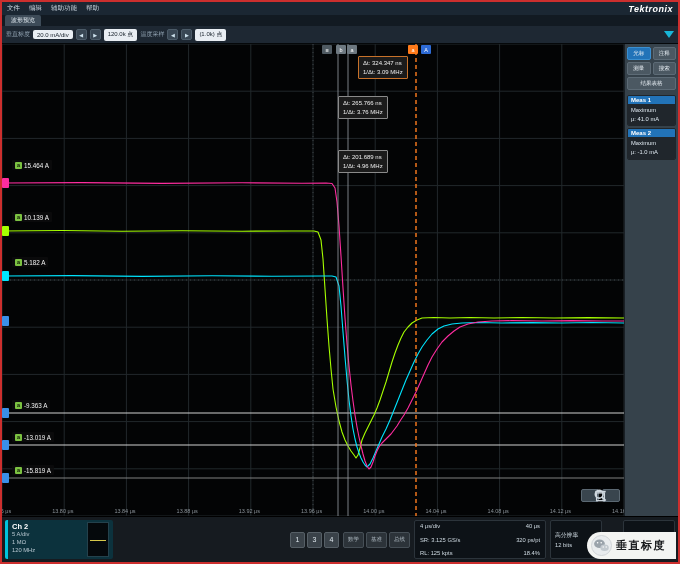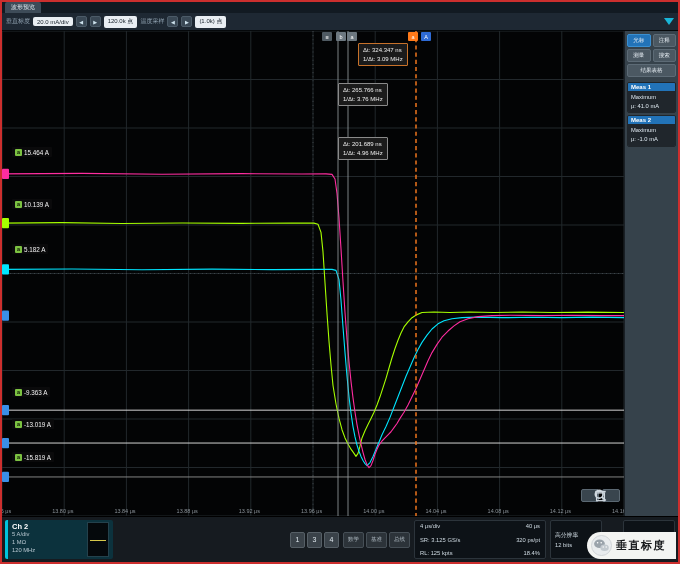--- a/index.html
+++ b/index.html
@@ -73,20 +73,29 @@
   
   .watermark{position:absolute;right:2px;bottom:3px;height:27px;display:flex;align-items:center;gap:4px;
        background:#f3f4f2;border-radius:14px 0 0 14px;padding:0 10px 0 4px;}
   .wm-text{font-size:11px;font-weight:bold;color:#16181a;letter-spacing:1.5px;white-space:nowrap;}
 </style>
 </head>
 <body>
 
 <div class="frame">
 
+  <div class="menubar">
+    <div class="menus" id="menus">
+        <span class="menu-item">文件</span>
+        <span class="menu-item">编辑</span>
+        <span class="menu-item">辅助功能</span>
+        <span class="menu-item">帮助</span>
+      </div>
+    <div class="brand">Tektronix</div>
+  </div>
 
   <div class="tabrow">
     <div class="tab">波形预览</div>
   </div>
 
   <div class="controlrow">
     <span class="ctl-label">垂直标度</span>
     <span class="ctl-value">20.0 mA/div</span>
     <button class="ctl-step">◀</button>
     <button class="ctl-step">▶</button>

